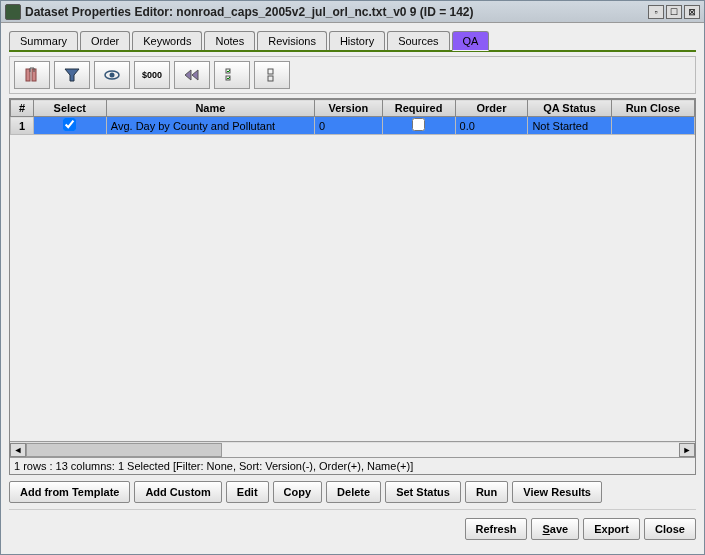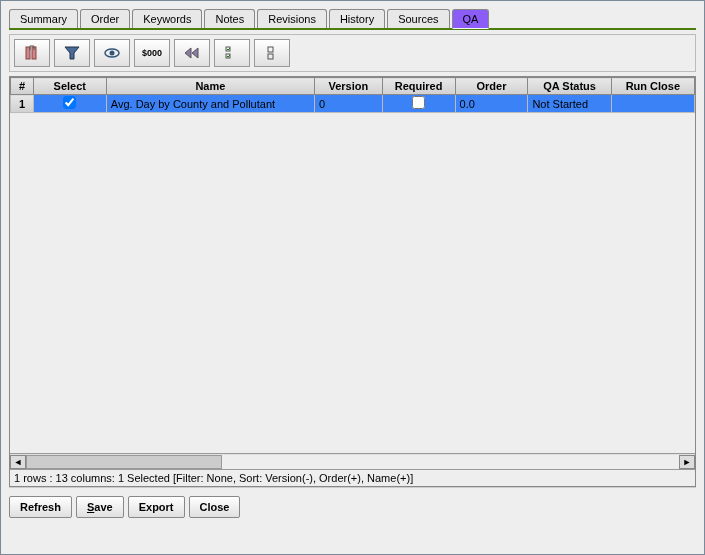--- a/index.html
+++ b/index.html
@@ -22,28 +22,37 @@
 th { background: linear-gradient(#e8e8e8, #d0d0d0); border: 1px solid #888; padding: 2px 4px; text-align: center; font-weight: bold; white-space: nowrap; }
 td { border: 1px solid #bbb; padding: 1px 4px; background: #3b82f6; white-space: nowrap; }
 td.rownum { background: linear-gradient(#e8e8e8, #d0d0d0); text-align: center; font-weight: bold; width: 20px; }
 td.checkbox-cell { text-align: center; }
 .scrollbar-h { height: 16px; background: #e0e0e0; border-top: 1px solid #999; display: flex; align-items: center; }
 .scroll-arrow { width: 16px; height: 14px; border: 1px solid #888; background: #ddd; font-size: 9px; text-align: center; line-height: 12px; cursor: pointer; }
 .scroll-track { flex: 1; height: 14px; background: #eee; position: relative; }
 .scroll-thumb { position: absolute; left: 0; top: 0; width: 30%; height: 100%; background: #ccc; border: 1px solid #999; }
 .status-line { font-size: 11px; font-weight: normal; padding: 2px 4px; background: #eee; border-top: 1px solid #999; }
 .button-row { display: flex; gap: 4px; padding: 6px 0; flex-wrap: wrap; }
-.button-row.right { justify-content: flex-start; border-top: 1px solid #ccc; padding-top: 8px; }
+.button-row.right { justify-content: flex-end; border-top: 1px solid #ccc; padding-top: 8px; }
 .btn { padding: 4px 10px; border: 1px solid #888; background: linear-gradient(#fff, #e0e0e0); cursor: pointer; font-size: 11px; font-weight: bold; border-radius: 2px; }
 .tool-svg { width: 18px; height: 18px; }
 </style>
 </head>
 <body>
 
 <div class="window">
+  <div class="titlebar">
+    <div class="titlebar-icon"></div>
+    <div class="titlebar-text">Dataset Properties Editor: nonroad_caps_2005v2_jul_orl_nc.txt_v0 9 (ID = 142)</div>
+    <div class="titlebar-controls">
+      <div class="titlebar-btn">▫</div>
+      <div class="titlebar-btn">☐</div>
+      <div class="titlebar-btn">⊠</div>
+    </div>
+  </div>
 
   <div class="content">
     <div class="tabs">
       <div class="tab">Summary</div>
       <div class="tab">Order</div>
       <div class="tab">Keywords</div>
       <div class="tab">Notes</div>
       <div class="tab">Revisions</div>
       <div class="tab">History</div>
       <div class="tab">Sources</div>
@@ -123,20 +132,30 @@
       <div class="scrollbar-h">
         <div class="scroll-arrow">◄</div>
         <div class="scroll-track">
           <div class="scroll-thumb"></div>
         </div>
         <div class="scroll-arrow">►</div>
       </div>
       <div class="status-line">1 rows : 13 columns: 1 Selected [Filter: None, Sort: Version(-), Order(+), Name(+)]</div>
     </div>
 
+    <div class="button-row">
+      <button class="btn">Add from Template</button>
+      <button class="btn">Add Custom</button>
+      <button class="btn">Edit</button>
+      <button class="btn">Copy</button>
+      <button class="btn">Delete</button>
+      <button class="btn">Set Status</button>
+      <button class="btn">Run</button>
+      <button class="btn">View Results</button>
+    </div>
 
     <div class="button-row right">
       <button class="btn">Refresh</button>
       <button class="btn"><u>S</u><span>ave</span></button>
       <button class="btn">Export</button>
       <button class="btn">Close</button>
     </div>
   </div>
 </div>
 

